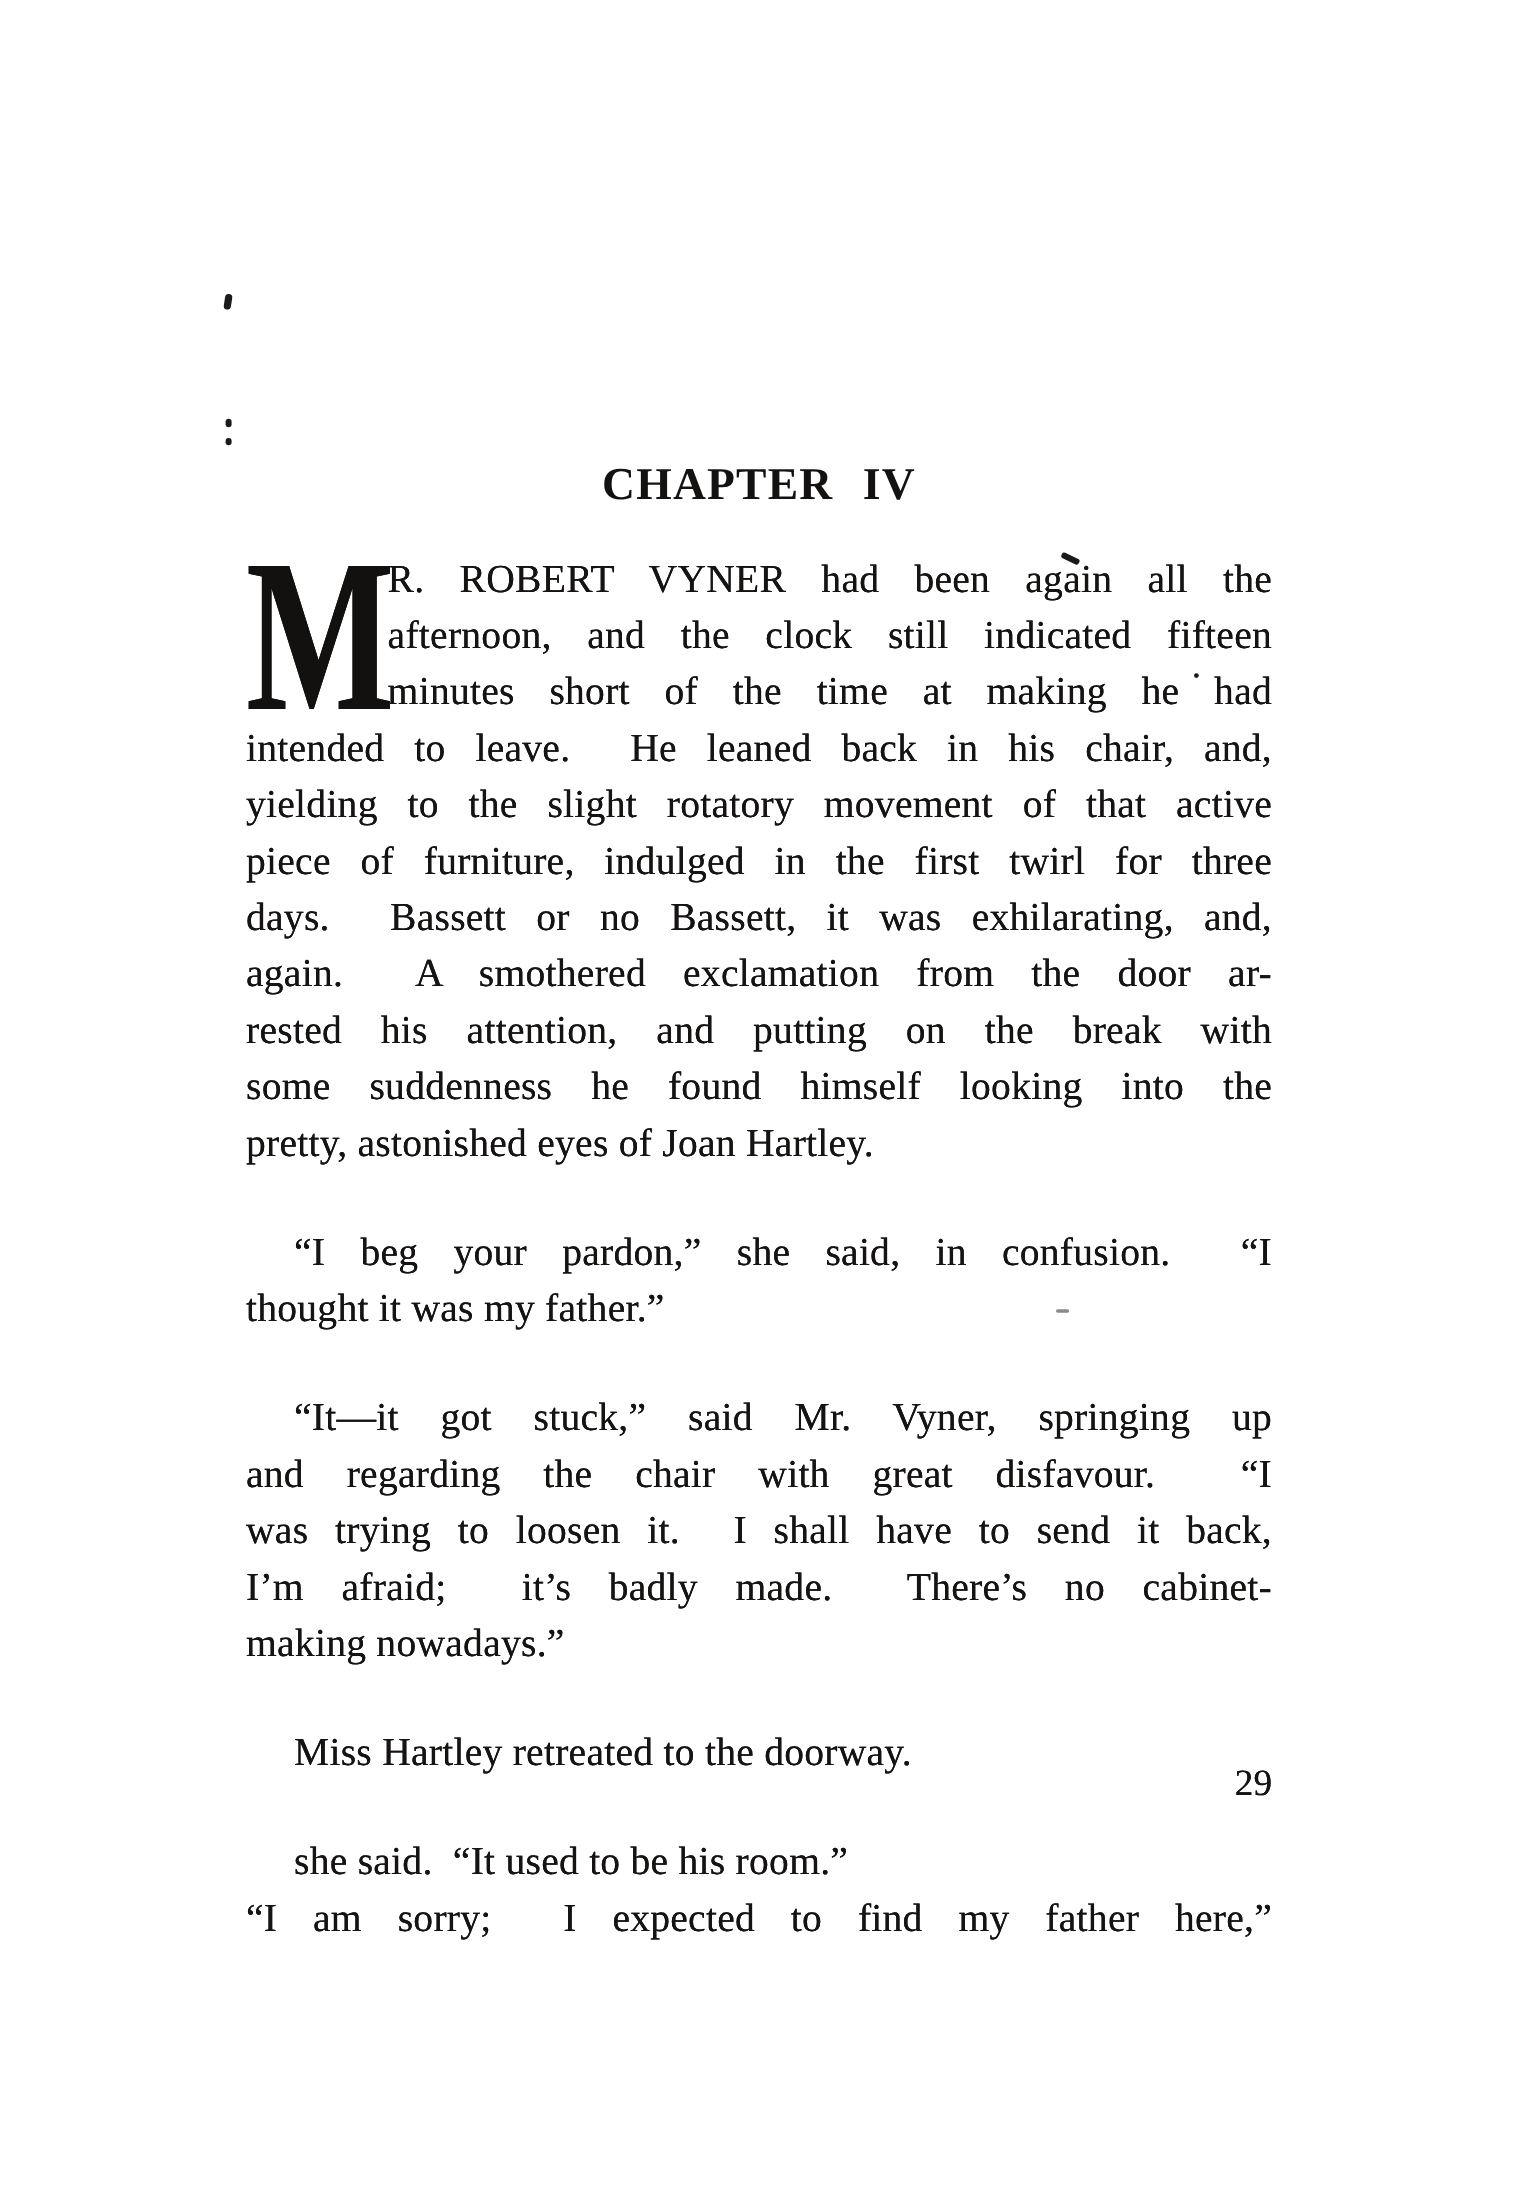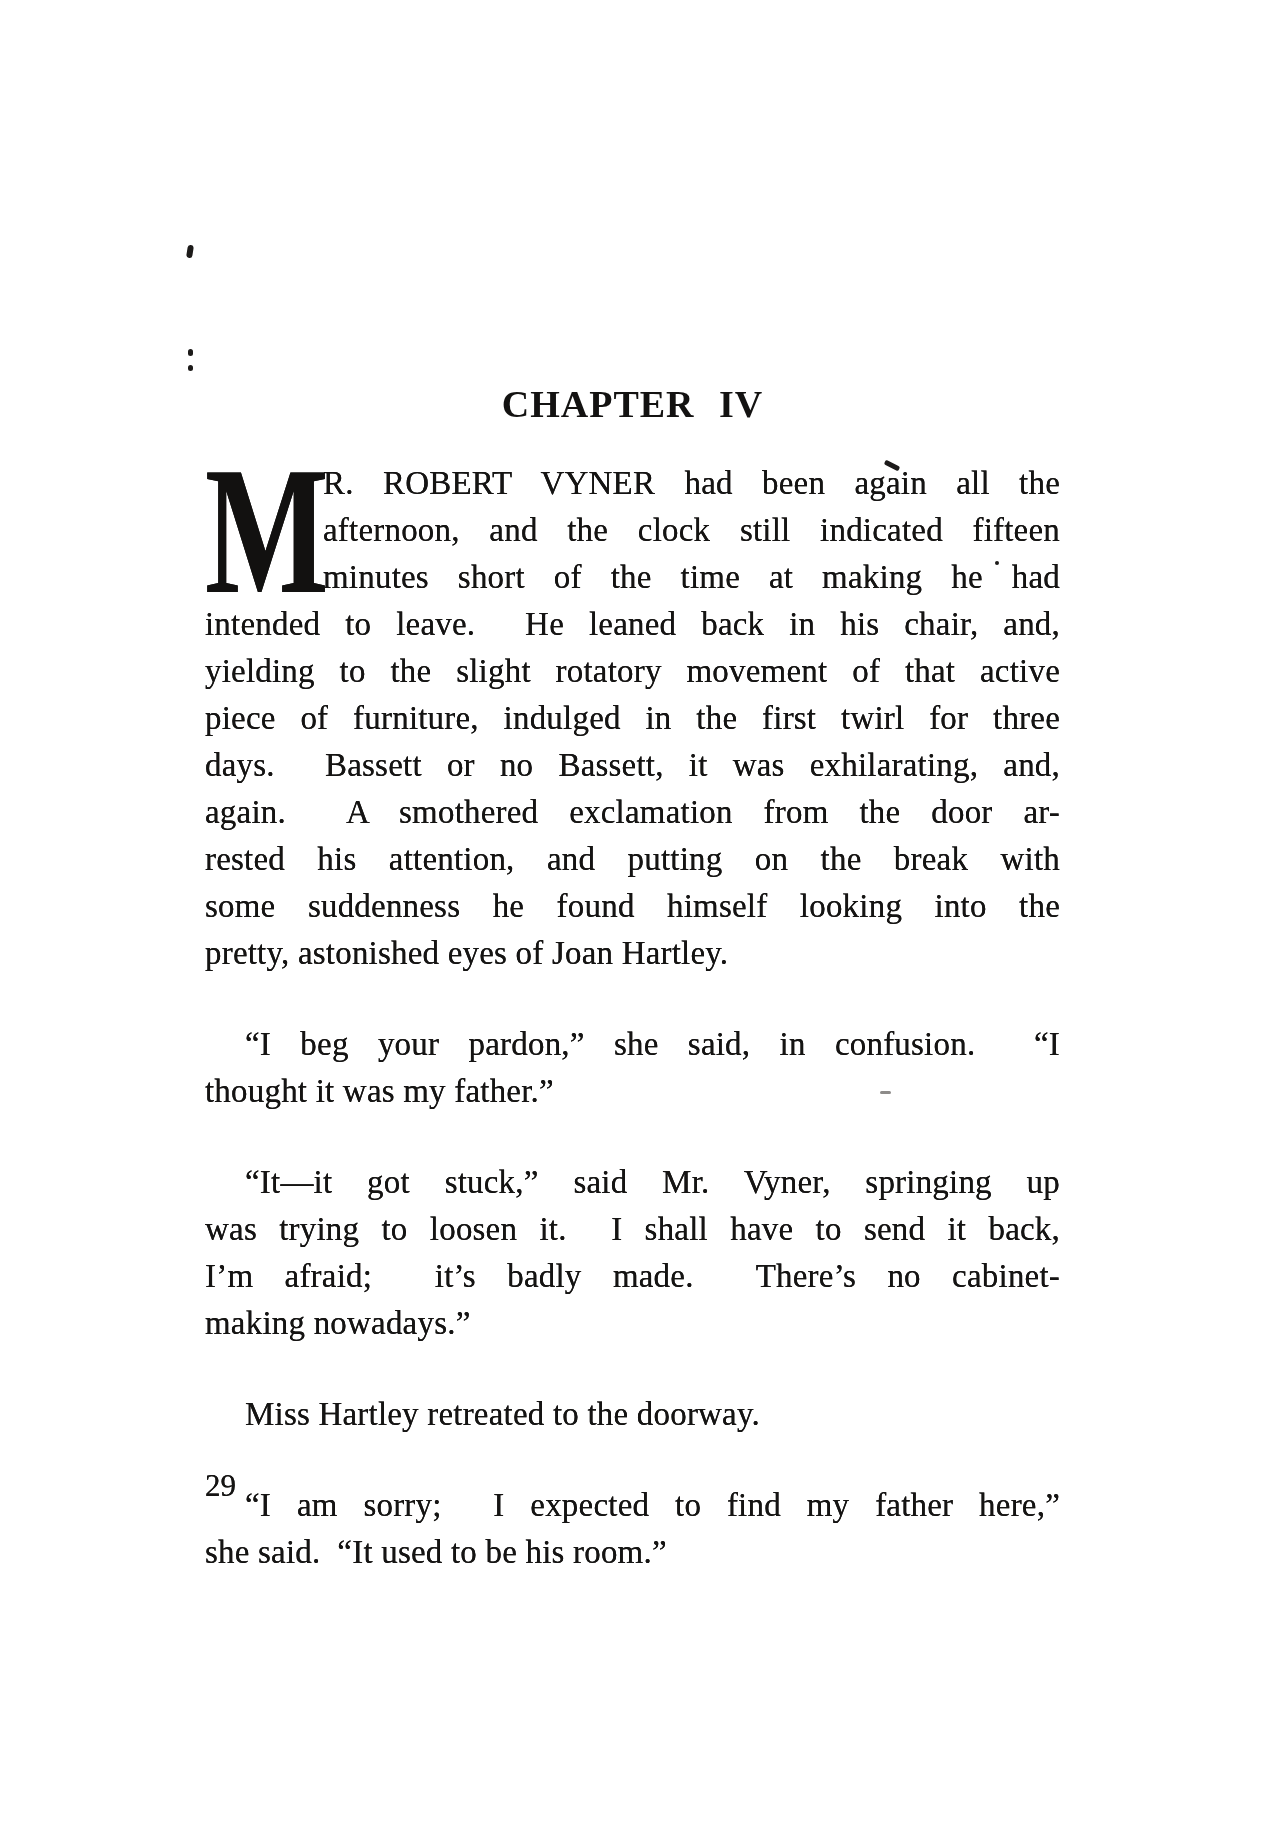--- a/index.html
+++ b/index.html
@@ -62,21 +62,21 @@
     transform-origin: 0 0;
     color: #121110;
   }
 
   
   .pagenum {
     position: absolute;
     left: 205px;
     top: 1468px;
     width: 855px;
-    text-align: left;
+    text-align: right;
     font-size: 31px;
     text-shadow: 0 0 0.4px currentColor;
   }
 
   
   .speck { position: absolute; background: #1c1a19; border-radius: 3px; }
   .speck.s1 { left: 187px; top: 245px; width: 6px;  height: 13px; transform: rotate(9deg); }
   .speck.s2 { left: 188px; top: 349px; width: 5px;  height: 7px; }
   .speck.s3 { left: 188px; top: 365px; width: 5px;  height: 6px; }
   .speck.s4 { left: 884px; top: 463px; width: 16px; height: 5px; transform: rotate(26deg); border-radius: 2px; }
@@ -113,27 +113,28 @@
         <div class="line">rested his attention, and putting on the break with</div>
         <div class="line">some suddenness he found himself looking into the</div>
         <div class="line last">pretty, astonished eyes of Joan Hartley.</div>
       </div>
       <div class="para indent">
         <div class="line">“I beg your pardon,” she said, in confusion.&nbsp; “I</div>
         <div class="line last">thought it was my father.”</div>
       </div>
       <div class="para indent">
         <div class="line">“It—it got stuck,” said Mr. Vyner, springing up</div>
+        <div class="line">and regarding the chair with great disfavour.&nbsp; “I</div>
         <div class="line">was trying to loosen it.&nbsp; I shall have to send it back,</div>
         <div class="line">I’m afraid;&nbsp; it’s badly made.&nbsp; There’s no cabinet-</div>
         <div class="line last">making nowadays.”</div>
       </div>
       <div class="para indent">
         <div class="line last">Miss Hartley retreated to the doorway.</div>
       </div>
       <div class="para indent">
+        <div class="line last">she said.&nbsp; “It used to be his room.”</div>
         <div class="line">“I am sorry;&nbsp; I expected to find my father here,”</div>
-        <div class="line last">she said.&nbsp; “It used to be his room.”</div>
       </div>
     </div>
 
   <div class="pagenum">29</div>
 </div>
 
 </body></html>

